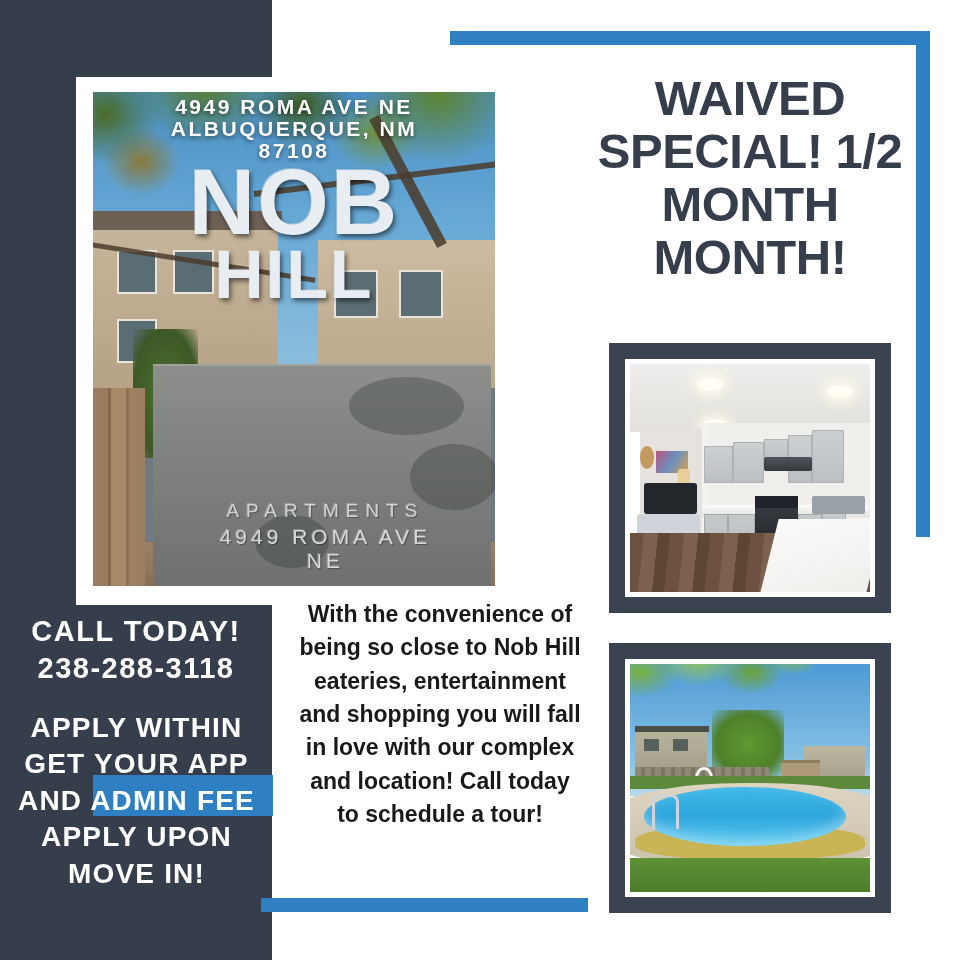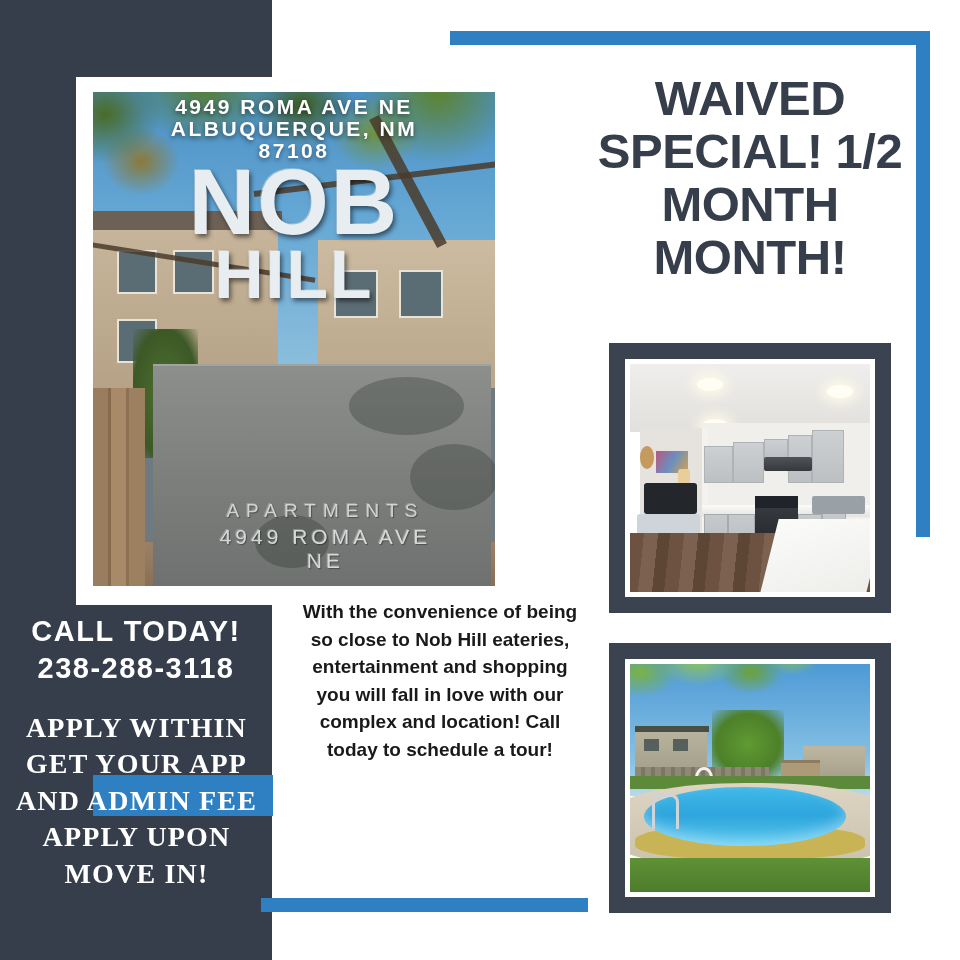--- a/index.html
+++ b/index.html
@@ -342,34 +342,33 @@
     top: 710px;
     width: 273px;
     text-align: center;
     color: #ffffff;
     font-weight: 700;
     font-size: 28px;
     line-height: 1.3;
     letter-spacing: 1.2px;
     white-space: nowrap;
     overflow: hidden;
-    font-family: Liberation Serif, serif;
   }
   .apply-block .row { display: block; }
 
   
   .body-copy {
     position: absolute;
     left: 298px;
     top: 598px;
     width: 284px;
     text-align: center;
     color: #18191b;
     font-weight: 700;
-    font-size: 19px;
+    font-size: 23px;
     line-height: 1.45;
   }
 </style>
 </head>
 <body>
 
 <div class="flyer">
 
   <div class="panel-dark-top"></div>
   <div class="panel-dark-bottom"></div>

